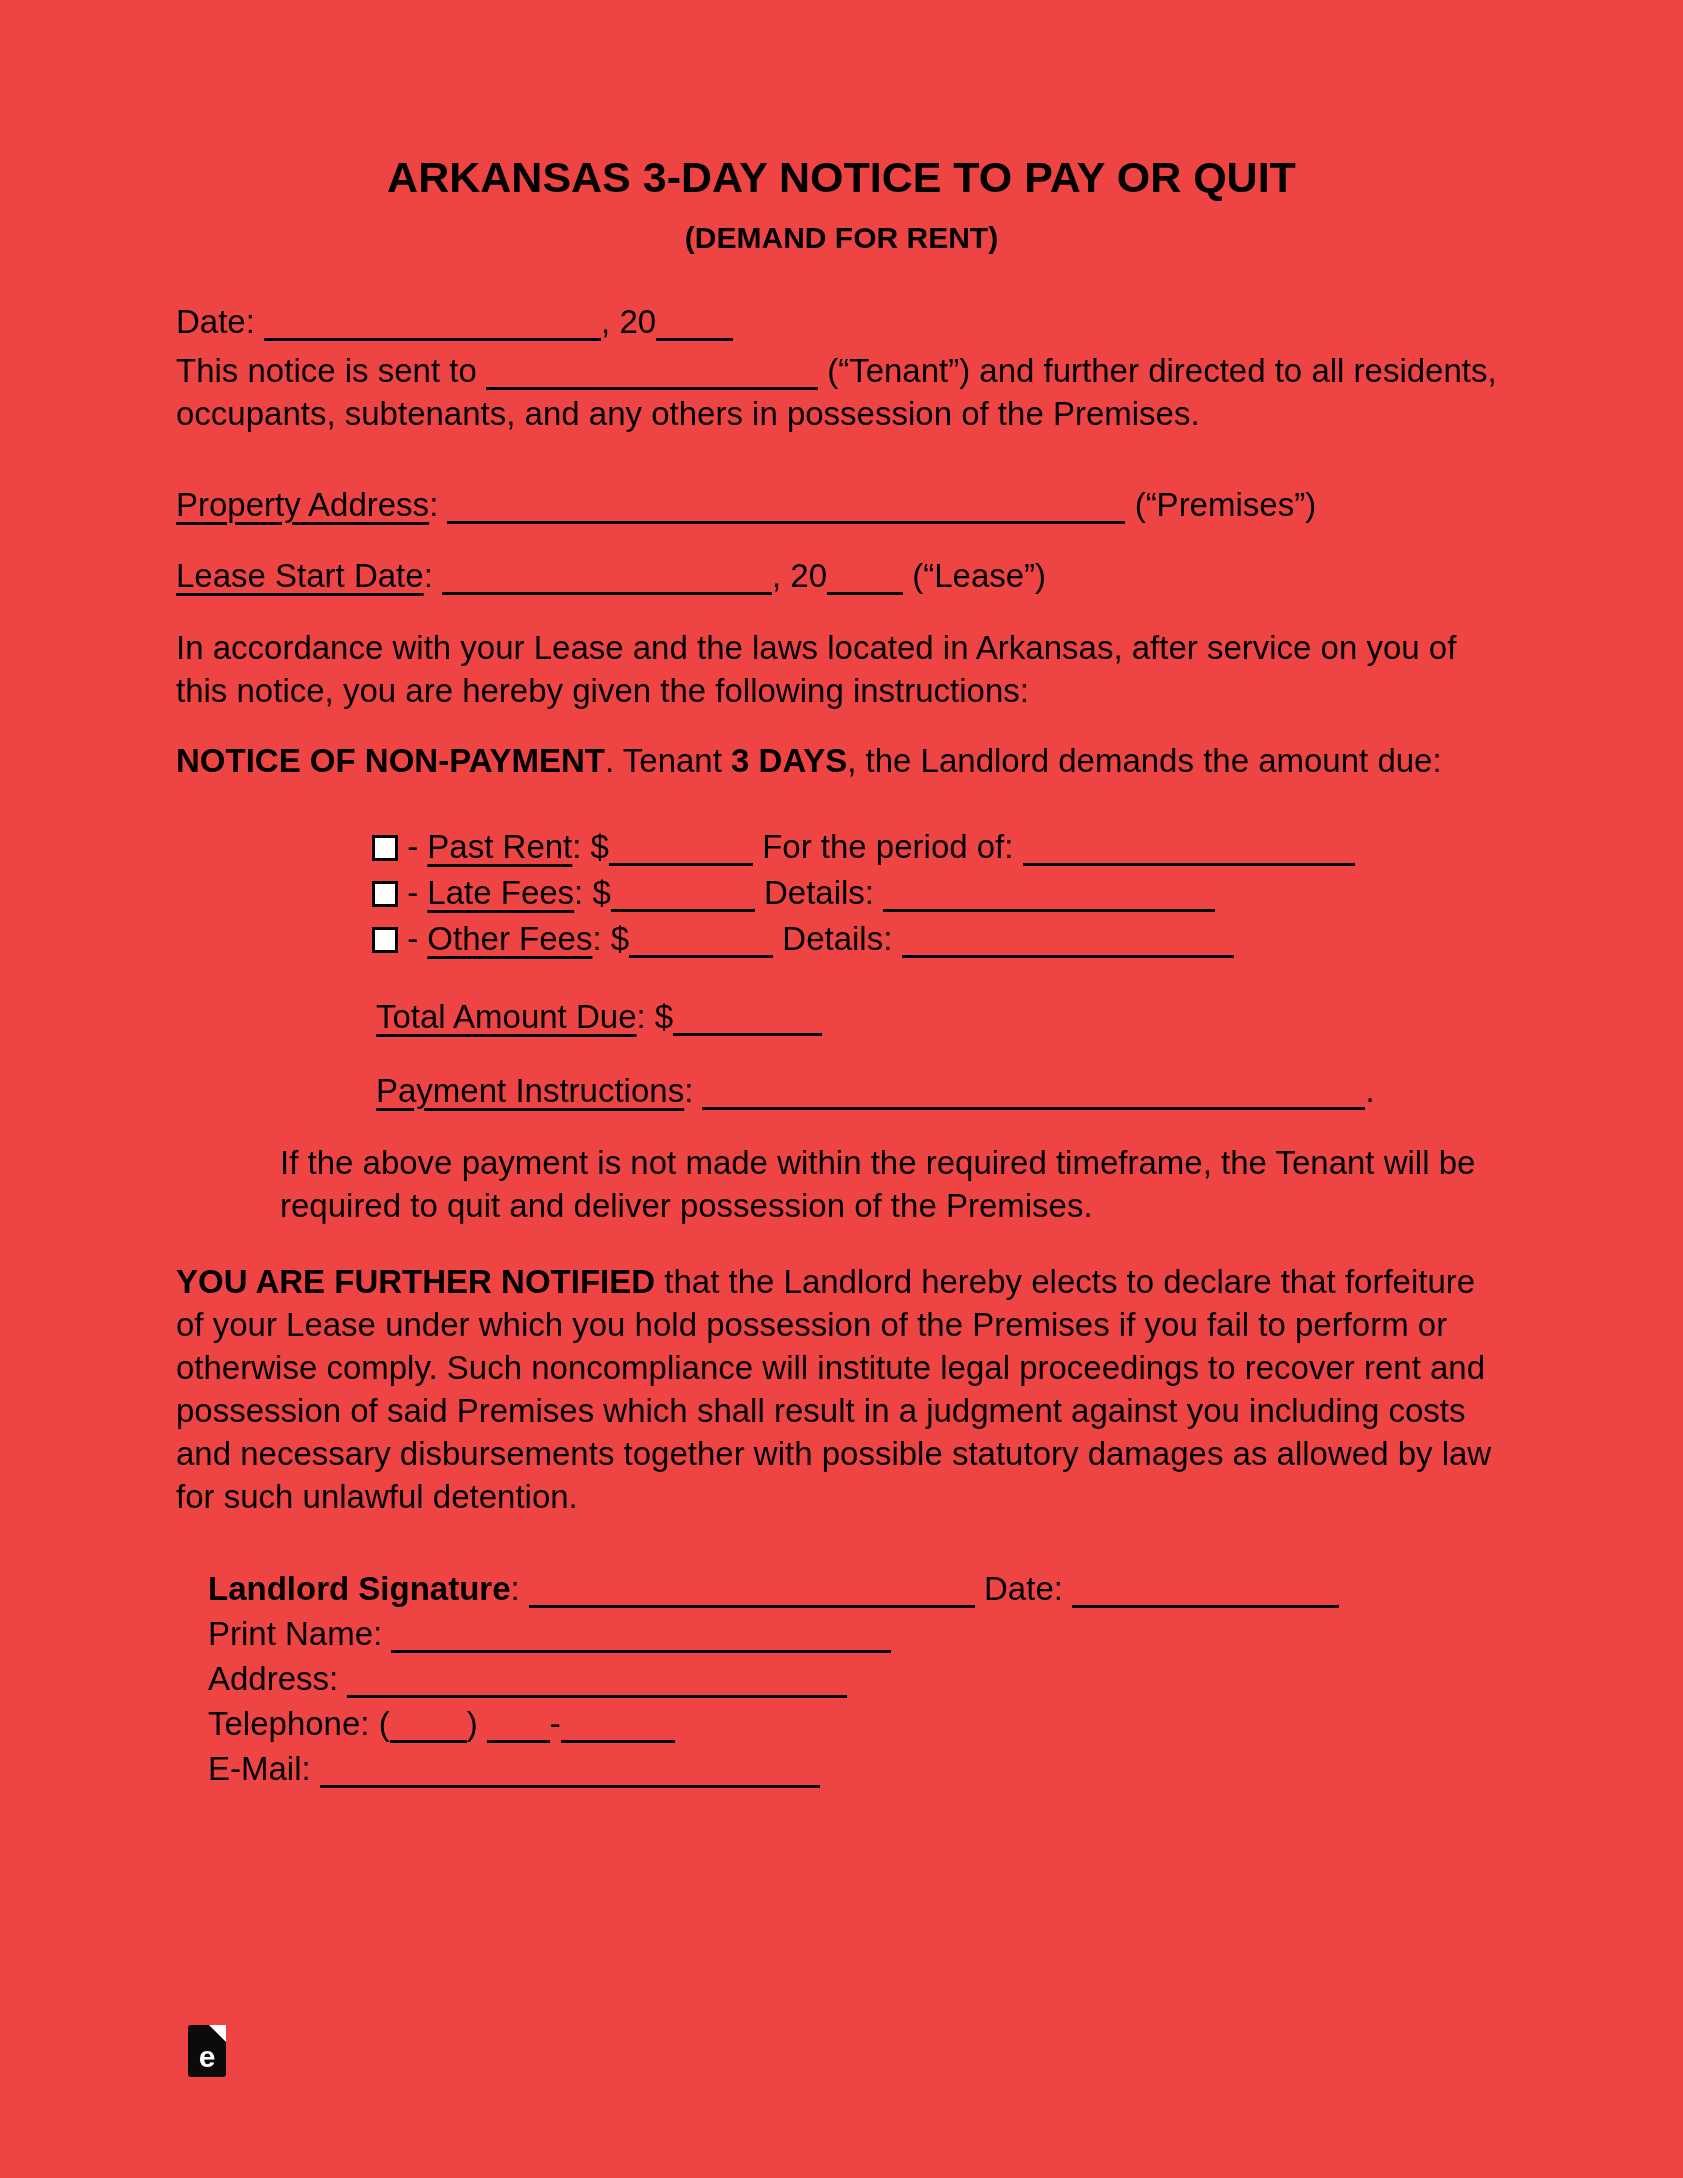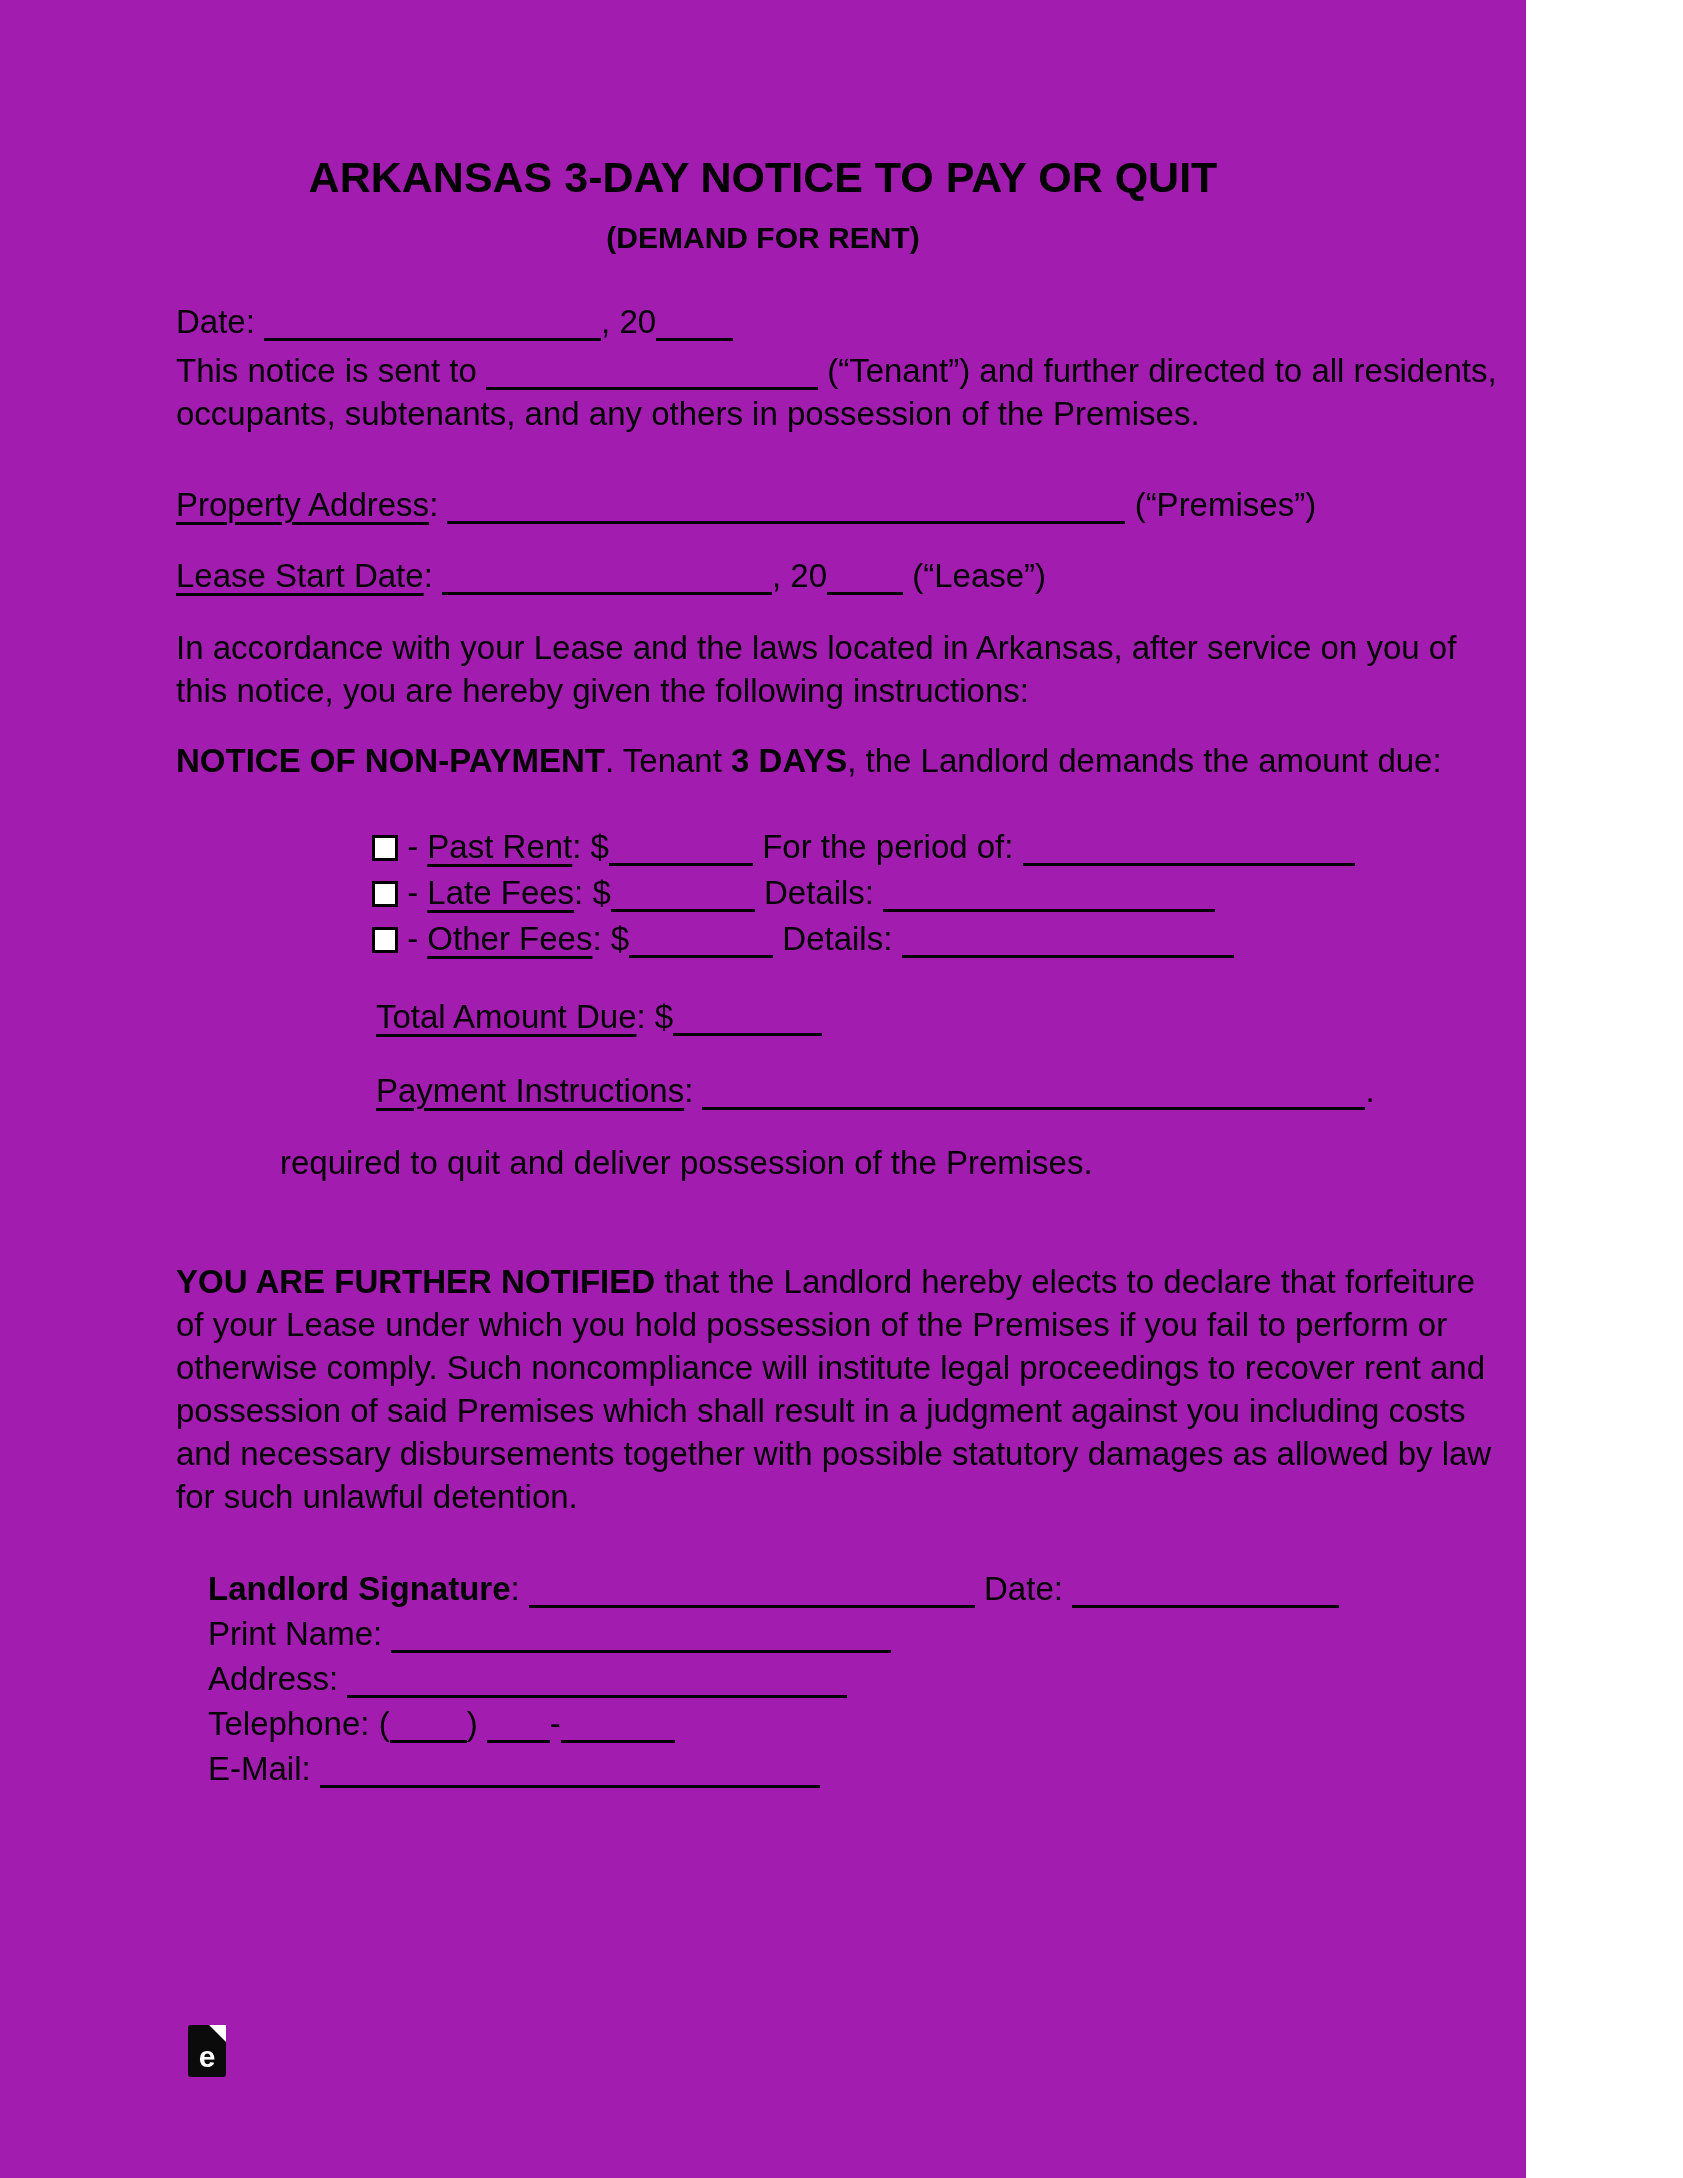--- a/index.html
+++ b/index.html
@@ -2,23 +2,23 @@
 <html><head>
 <meta charset="utf-8">
 <style>
   html, body {
     margin: 0;
     padding: 0;
     background: #ffffff;
   }
   .page {
     position: relative;
-    width: 1526px;
+    width: 1683px;
     height: 2178px;
-    background: #a21caf;
+    background: #ef4444;
     color: #000000;
     font-family: "Liberation Sans", "DejaVu Sans", sans-serif;
     font-size: 33px;
     overflow: hidden;
   }
   .abs { position: absolute; white-space: nowrap; }
   .center { left: 0; right: 0; text-align: center; }
   .title { font-size: 43px; font-weight: bold; line-height: 1.1; letter-spacing: 0px; }
   .subtitle { font-size: 30px; font-weight: bold; line-height: 1.1; }
   .body-block { line-height: 43px; }
@@ -132,20 +132,21 @@
   <div class="abs body-block" style="left:376px; top:995px;">
     <span class="ul">Total Amount Due</span><span>: $</span><span class="bl" style="width:149px;"></span>
   </div>
 
   <div class="abs body-block" style="left:376px; top:1069px;">
     <span class="ul">Payment Instructions</span><span>:</span>
     <span class="bl" style="width:663px;"></span><span>.</span>
   </div>
 
   <div class="abs body-block" style="left:280px; top:1141px;">
+    <span class="line">If the above payment is not made within the required timeframe, the Tenant will be</span>
     <span class="line">required to quit and deliver possession of the Premises.</span>
   </div>
 
   <div class="abs body-block" style="left:176px; top:1260px;">
     <span class="line">
       <span class="b">YOU ARE FURTHER NOTIFIED</span>
       <span>that the Landlord hereby elects to declare that forfeiture</span>
     </span>
     <span class="line">of your Lease under which you hold possession of the Premises if you fail to perform or</span>
     <span class="line">otherwise comply. Such noncompliance will institute legal proceedings to recover rent and</span>

